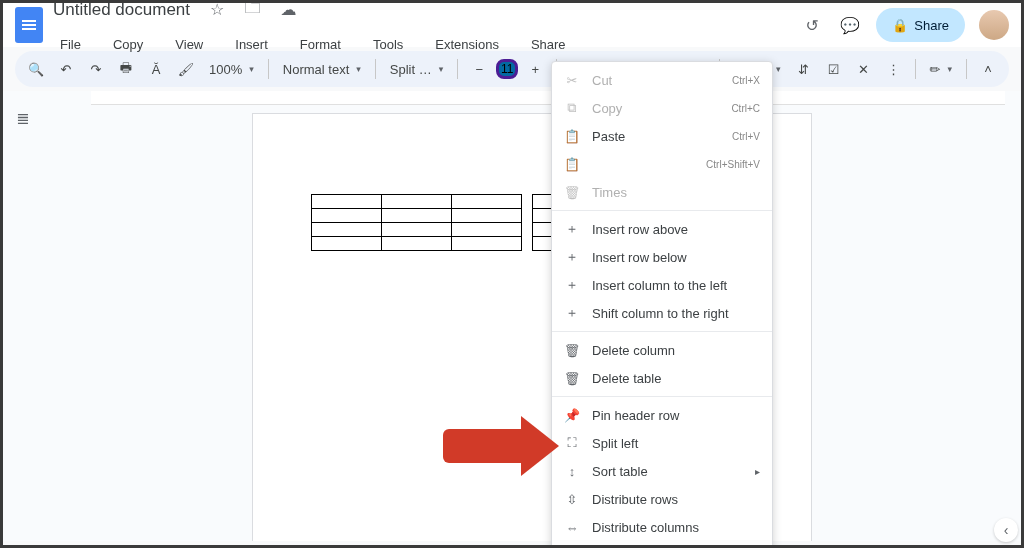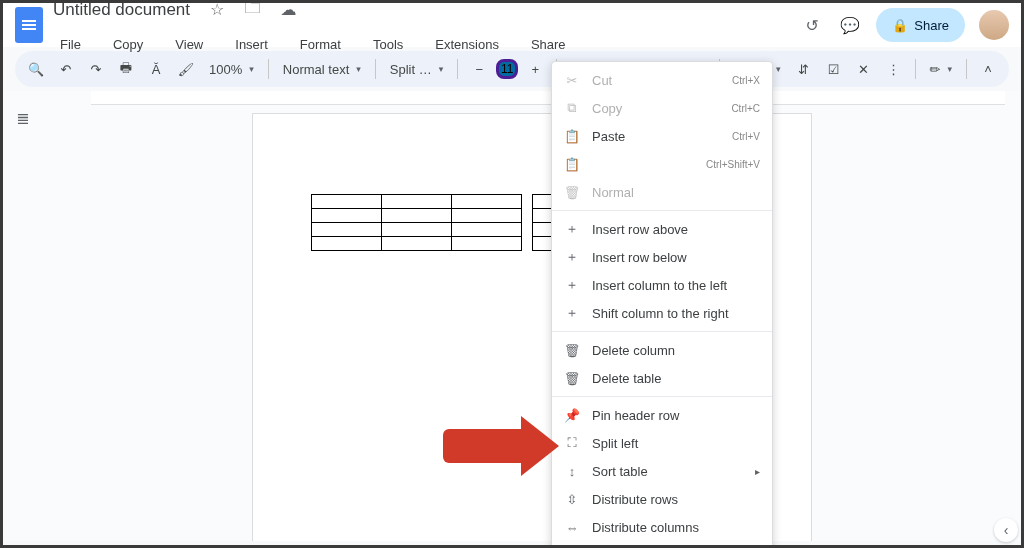--- a/index.html
+++ b/index.html
@@ -183,21 +183,21 @@
       <span class="ci">📋</span>
       <span>Paste</span>
       <span class="shortcut">Ctrl+V</span>
     </div>
   <div class="cm-item">
       <span class="ci">📋</span>
       <span class="shortcut">Ctrl+Shift+V</span>
     </div>
   <div class="cm-item disabled">
       <span class="ci">🗑</span>
-      <span>Normal</span>
+      <span>Times</span>
     </div>
   <div class="cm-sep"></div>
   <div class="cm-item">
       <span class="ci">＋</span>
       <span>Insert row above</span>
     </div>
   <div class="cm-item">
       <span class="ci">＋</span>
       <span>Insert row below</span>
     </div>

